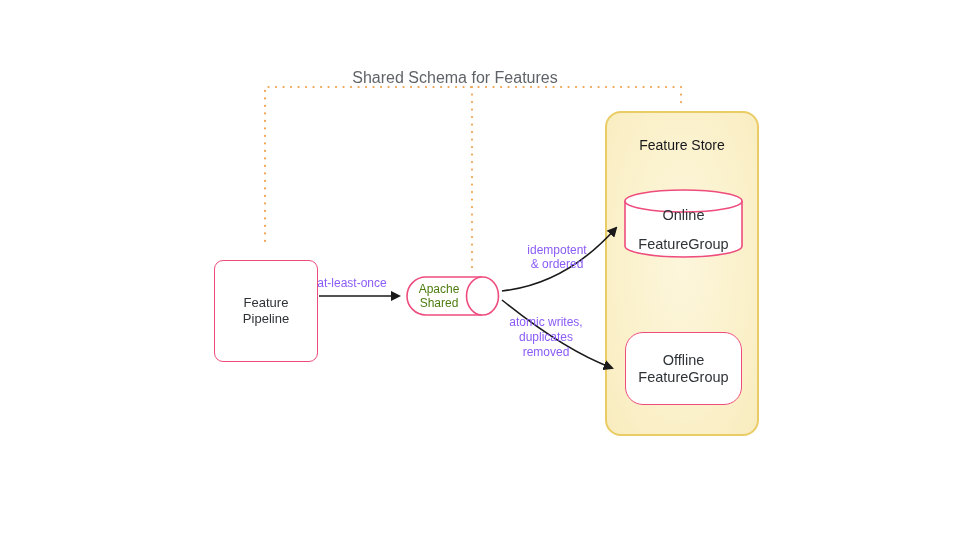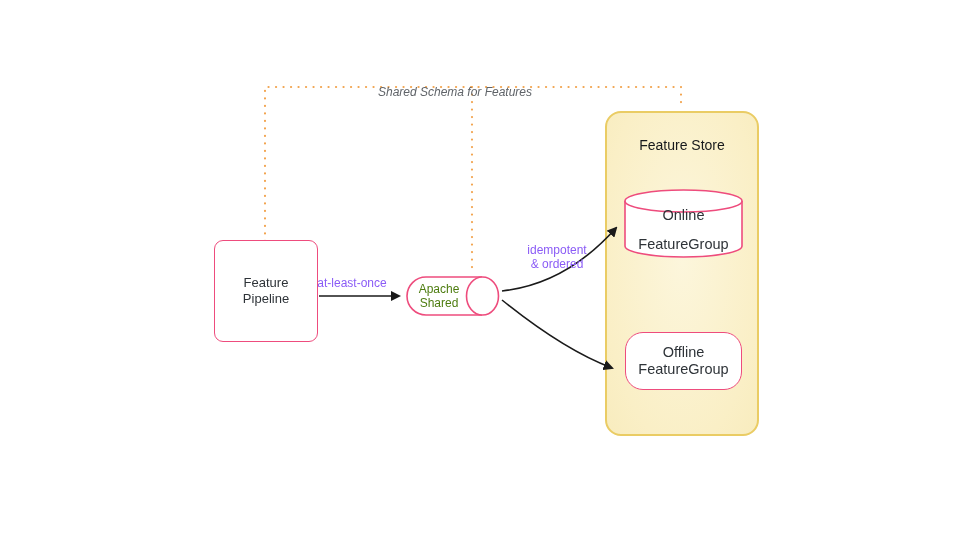--- a/index.html
+++ b/index.html
@@ -32,26 +32,26 @@
   .node-box {
     border: 1.6px solid #EE4C7D;
     background: #ffffff;
     box-sizing: border-box;
     display: flex; flex-direction: column;
     align-items: center; justify-content: center;
     color: #2E3338;
     text-align: center;
   }
   .feature-pipeline {
-    left: 214px; top: 240px; width: 104px; height: 102px;
+    left: 214px; top: 260px; width: 104px; height: 102px;
     border-radius: 9px;
     font-size: 13px; line-height: 16px; text-align: right;
   }
   .offline-fg {
-    left: 625px; top: 332px; width: 117px; height: 58px;
+    left: 625px; top: 332px; width: 117px; height: 73px;
     border-radius: 18px;
     font-size: 14.5px; line-height: 17px;
   }
   .online-fg-label {
     left: 625px; top: 206px; width: 117px; height: 48px;
     display: flex; flex-direction: column;
     align-items: center; justify-content: center;
     color: #2E3338; text-align: center;
     font-size: 14.5px; line-height: 17px; gap: 12px;
   }
@@ -69,24 +69,23 @@
     font-weight: normal; color: #8b5cf6;
     font-size: 12px; text-align: center;
     white-space: nowrap;
   }
   .lbl-at-least-once { left: 352px; top: 283px; }
   .lbl-idempotent   { left: 557px; top: 257px; line-height: 14px; }
   .lbl-atomic       { left: 546px; top: 337px; line-height: 15px; }
 
   
   .schema-note {
-    left: 455px; top: 92px;
+    left: 455px; top: 78px;
     transform: translate(-50%, -50%);
-    font-style: italic;
-    font-size: 12px; color: #5F6368;
+    font-size: 16px; color: #5F6368;
     white-space: nowrap;
   }
   .line { display: block; }
 </style>
 </head>
 <body>
 
 <div class="canvas">
 
   <div class="abs feature-store"></div>
@@ -142,14 +141,19 @@
     <span class="line">FeatureGroup</span>
   </div>
 
   <div class="abs edge-label lbl-at-least-once">at-least-once</div>
 
   <div class="abs edge-label lbl-idempotent">
     <span class="line">idempotent</span>
     <span class="line">&amp; ordered</span>
   </div>
 
+  <div class="abs edge-label lbl-atomic">
+    <span class="line">atomic writes,</span>
+    <span class="line">duplicates</span>
+    <span class="line">removed</span>
+  </div>
 
 </div>
 
 </body></html>

